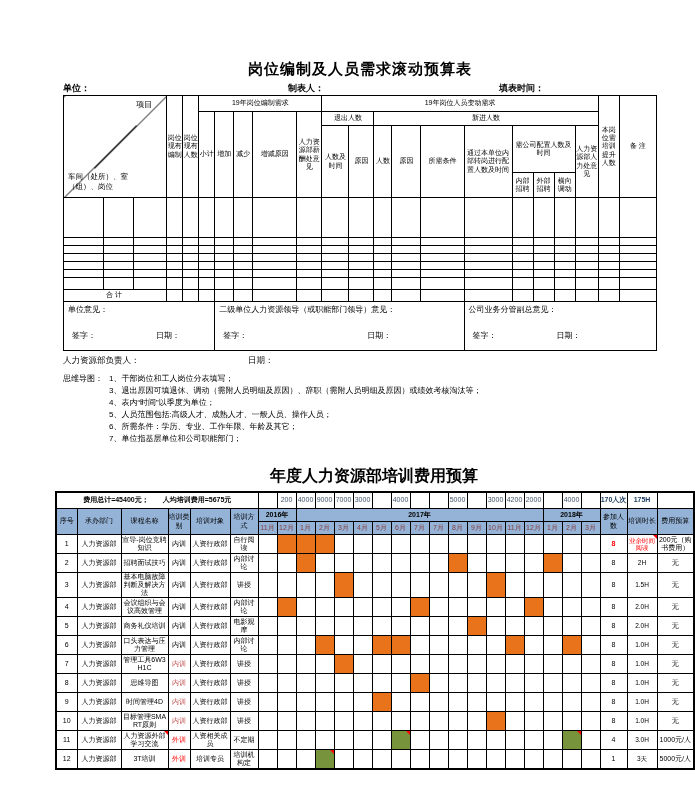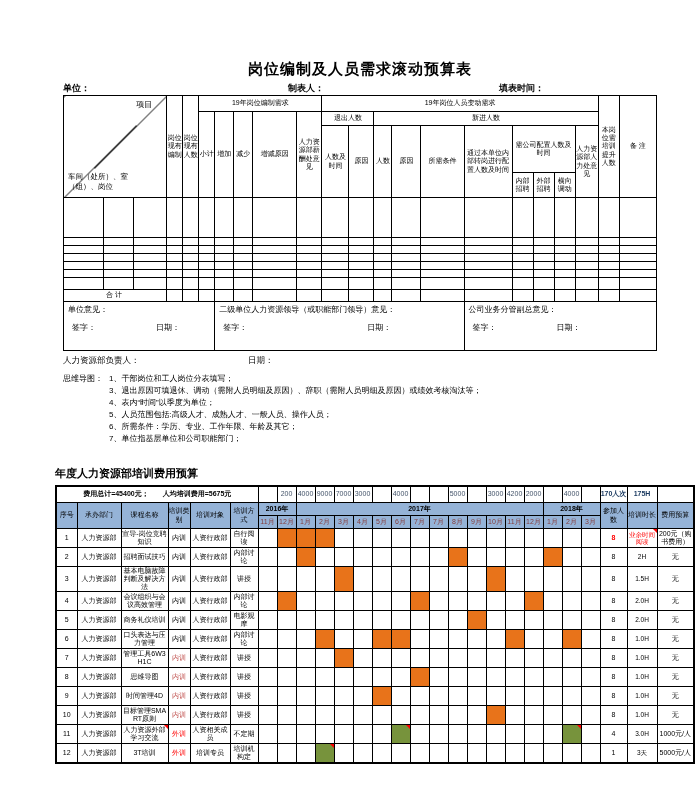--- a/index.html
+++ b/index.html
@@ -24,32 +24,32 @@
   td.vert{word-break:break-all;padding:0 4px;}
   td.vert2{word-break:break-all;padding:0 5px;}
   td.wraps{word-break:break-all;padding:0 3px;}
   td.diag{position:relative;background:linear-gradient(to bottom right,
       transparent calc(50% - 0.5px),#000 calc(50% - 0.5px),#000 calc(50% + 0.5px),transparent calc(50% + 0.5px));}
   .dtop{position:absolute;top:4px;right:14px;font-size:8px;}
   .dbot{position:absolute;bottom:6px;left:4px;width:62%;text-align:left;font-size:7.5px;line-height:1.25;}
   td.totlab{font-size:8px;letter-spacing:2px;}
   tr.oprow td{height:42px;vertical-align:top;text-align:left;font-size:8px;padding:3px 4px;}
   .op-label{font-weight:normal;}
-  .op-sign{margin-top:8px;display:flex;}
+  .op-sign{margin-top:16px;display:flex;}
   .op-sign span:first-child{margin-left:4px;}
   .op-sign span:last-child{margin-left:60px;}
   .t-footer{font-size:8.5px;margin-top:4px;position:relative;height:12px;}
   .t-footer .f2{position:absolute;left:185px;}
   .t-notes{position:relative;font-size:8px;line-height:1.5;margin-top:6px;}
   .t-notes .nlabel{position:absolute;left:0;top:0;}
   .t-notes .nbody{padding-left:46px;}
 
   
   .bot-sec{position:absolute;left:55px;top:466px;width:638px;}
-  .b-title{text-align:left;font-size:11px;font-weight:bold;margin-bottom:4px;}
+  .b-title{text-align:center;font-size:16px;font-weight:bold;margin-bottom:4px;}
   table.btab{border-collapse:collapse;table-layout:fixed;width:638px;border:2px solid #000;}
   table.btab td{border:1px solid #000;font-size:7px;text-align:center;vertical-align:middle;
     line-height:1.15;padding:0;overflow:hidden;}
   td.hdr{background:#95b3d7;border-color:#5f7fa8;font-size:7px;}
   td.yr{font-weight:bold;font-size:7.5px;height:12px;}
   td.mon{color:#843c3c;font-size:6.5px;height:12px;}
   td.hcol{padding:0 2px;}
   tr.sumrow td{height:15px;}
   td.sumL{text-align:left;font-size:8px;font-weight:bold;padding-left:3px;border-color:#000;}
   td.sumM{font-size:6px;color:#44546a;border-color:#b9b9b9;border-top-color:#000;border-bottom-color:#000;}

